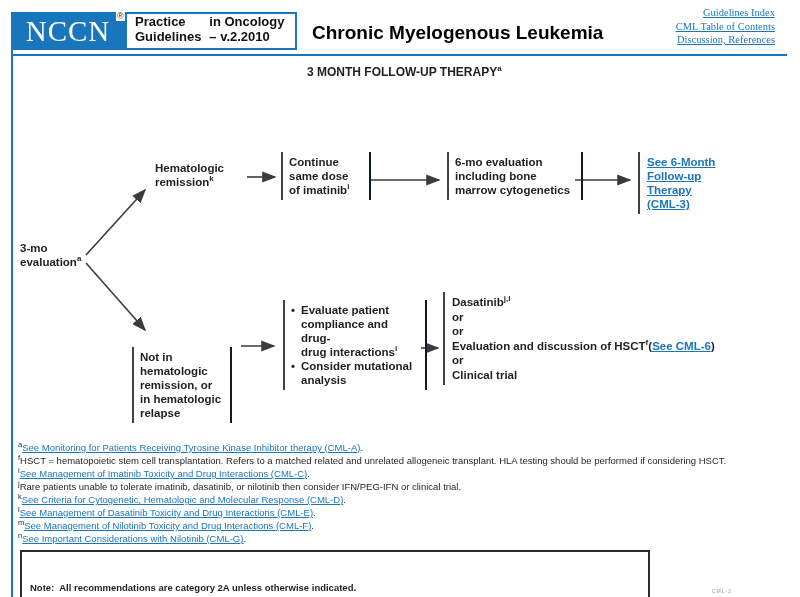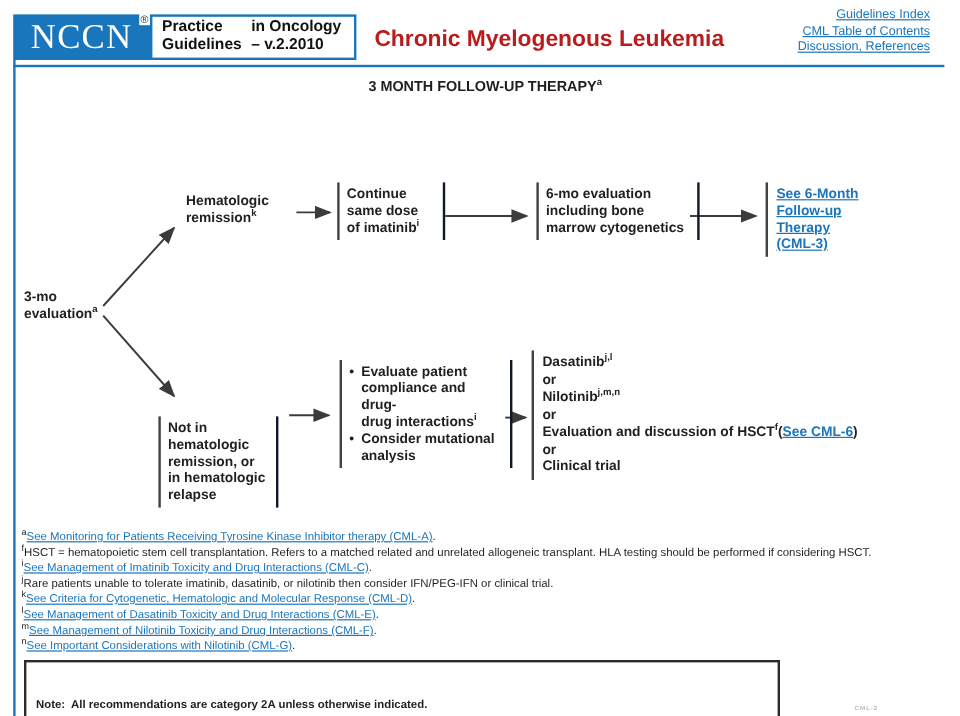--- a/index.html
+++ b/index.html
@@ -6,23 +6,23 @@
   #page{position:relative;width:787px;height:597px;background:#ffffff;overflow:hidden;
         font-family:"Liberation Sans",sans-serif;color:#1f1f1f;}
   
   .nccn-box{position:absolute;left:11px;top:12px;width:114px;height:38px;background:#1a76bc;
             display:flex;align-items:center;justify-content:center;}
   .nccn-logo{font-family:"Liberation Serif",serif;color:#ffffff;font-size:29px;letter-spacing:1px;}
   .reg-mark{position:absolute;left:116px;top:11px;font-size:9px;color:#333;background:#fff;padding:0 1px;z-index:3;}
   .pg-box{position:absolute;left:125px;top:12px;width:172px;height:38px;border:2px solid #1a76bc;
           box-sizing:border-box;background:#fff;display:flex;flex-direction:row;justify-content:center;padding-left:8px;}
   .pg-box div{font-weight:bold;font-size:13px;line-height:15px;color:#111;}
-  .doc-title{position:absolute;left:312px;top:22px;font-size:19px;font-weight:bold;color:#b91c1c;white-space:nowrap;}
+  .doc-title{position:absolute;left:312px;top:22px;font-size:19px;font-weight:bold;color:#000000;white-space:nowrap;}
   .nav{position:absolute;right:12px;top:6px;text-align:right;font-size:10.5px;line-height:13.5px;}
-  .nav a{display:block;color:#1b75bb;text-decoration:underline;cursor:pointer;}
+  .nav a{display:block;color:#1b75bb;text-decoration:underline;cursor:pointer;font-family:Liberation Serif, serif;}
   .hline{position:absolute;left:11px;top:54px;width:778px;height:2px;background:#1a76bc;}
   .vline{position:absolute;left:11px;top:50px;width:2px;height:547px;background:#1a76bc;}
   
   .heading{position:absolute;left:307px;top:65px;font-size:12px;font-weight:bold;}
   .flow{font-size:11.5px;font-weight:bold;line-height:14px;color:#1f1f1f;}
   .abs{position:absolute;}
   .vbars{border-left:2px solid #414141;border-right:2px solid #0f172a;padding:3px 6px;}
   .vbar-l{border-left:2px solid #414141;padding:3px 0 3px 7px;}
   .lnk{color:#1b75bb;text-decoration:underline;cursor:pointer;}
   .flow .lnk{font-weight:bold;}
@@ -131,21 +131,20 @@
       <div>
         <div>Consider mutational</div>
         <div>analysis</div>
       </div>
     </div>
   </div>
 
   <div class="abs flow vbar-l" style="left:443px;top:292px;width:300px;line-height:14.5px;">
     <div><span>Dasatinib</span><sup>j,l</sup></div>
     <div>or</div>
-    <div><span>Nilotinib</span><sup>j,m,n</sup></div>
     <div>or</div>
     <div><span>Evaluation and discussion of HSCT</span><sup>f</sup><span>(</span><a class="lnk">See CML-6</a><span>)</span></div>
     <div>or</div>
     <div>Clinical trial</div>
   </div>
 
   <div class="fnotes">
     <div><sup>a</sup><a class="lnk">See Monitoring for Patients Receiving Tyrosine Kinase Inhibitor therapy (CML-A)</a><span>.</span></div>
     <div><sup>f</sup><span>HSCT = hematopoietic stem cell transplantation. Refers to a matched related and unrelated allogeneic transplant. HLA testing should be performed if considering HSCT.</span></div>
     <div><sup>i</sup><a class="lnk">See Management of Imatinib Toxicity and Drug Interactions (CML-C)</a><span>.</span></div>

